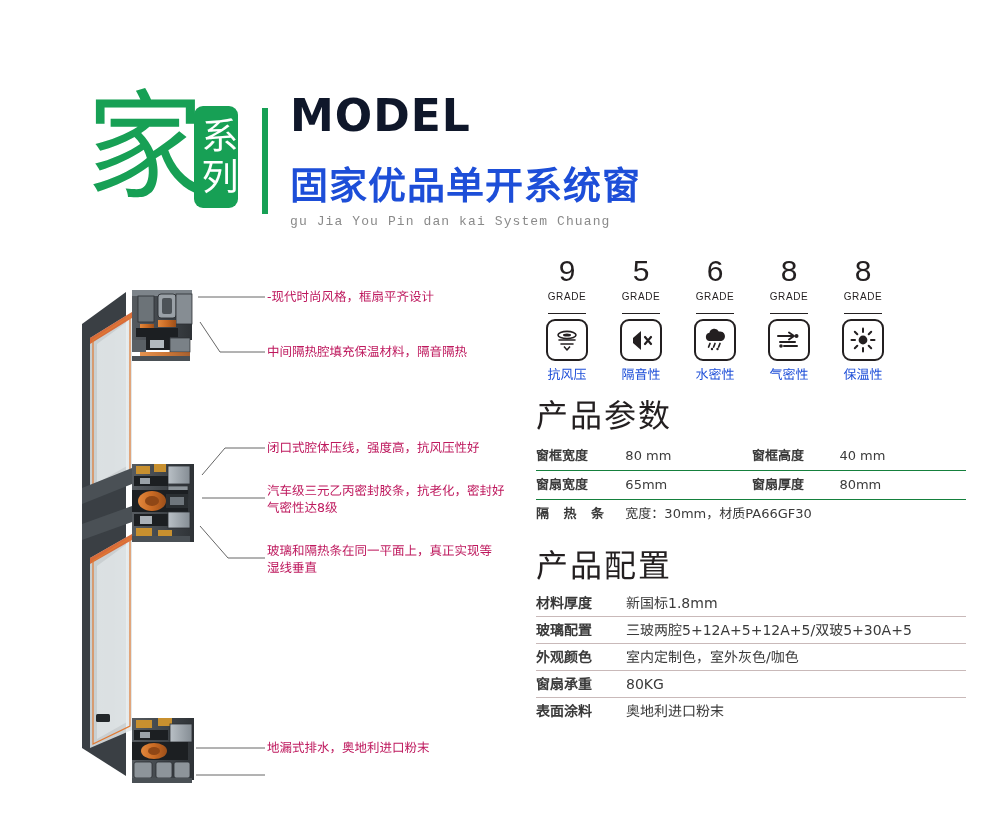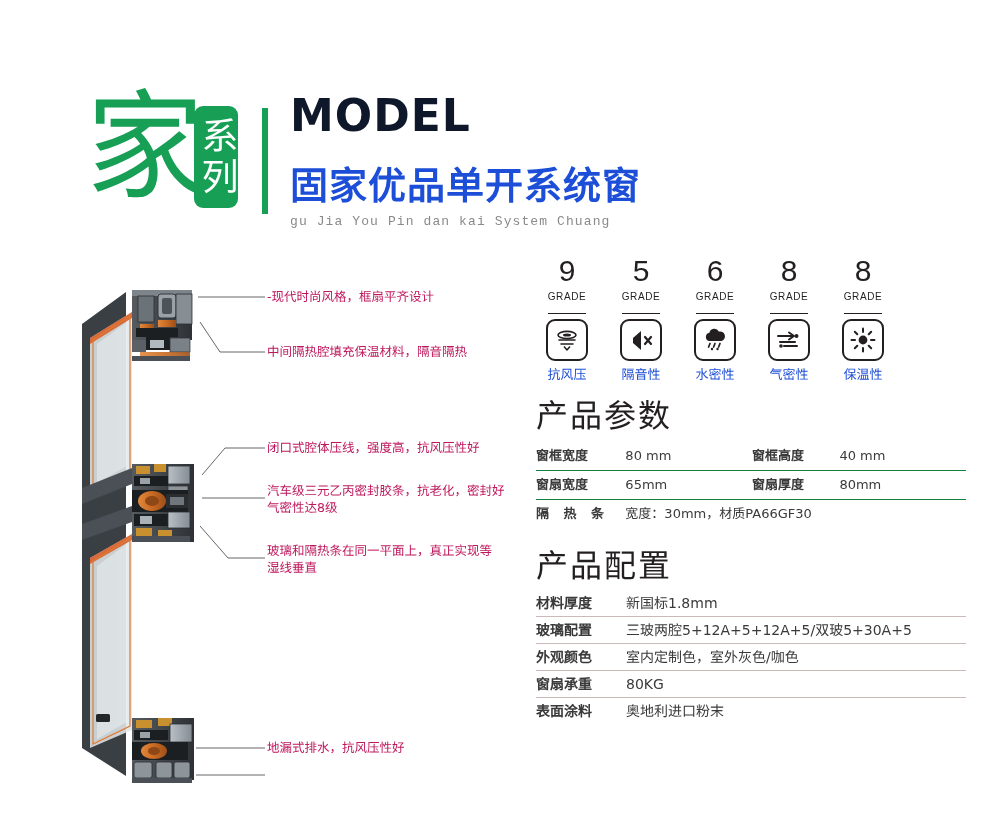--- a/index.html
+++ b/index.html
@@ -398,21 +398,21 @@
     </g>
   </svg>
 
   <div class="callout" style="left:207px; top:18px;">-现代时尚风格，框扇平齐设计</div>
   <div class="callout" style="left:207px; top:169px;">闭口式腔体压线，强度高，抗风压性好</div>
   <div class="callout" style="left:207px; top:73px;">中间隔热腔填充保温材料，隔音隔热</div>
   <div class="callout" style="left:207px; top:212px;">汽车级三元乙丙密封胶条，抗老化，密封好
 气密性达8级</div>
   <div class="callout" style="left:207px; top:272px;">玻璃和隔热条在同一平面上，真正实现等
 湿线垂直</div>
-  <div class="callout" style="left:207px; top:469px;">地漏式排水，抗风压性好</div>
+  <div class="callout" style="left:207px; top:469px;">地漏式排水，奥地利进口粉末</div>
 
 </div>
 
 <div id="right-panel">
 
   <div id="grades">
 
     <div class="grade">
       <div class="grade-num">9</div>
       <div><span class="grade-word">GRADE</span></div>

